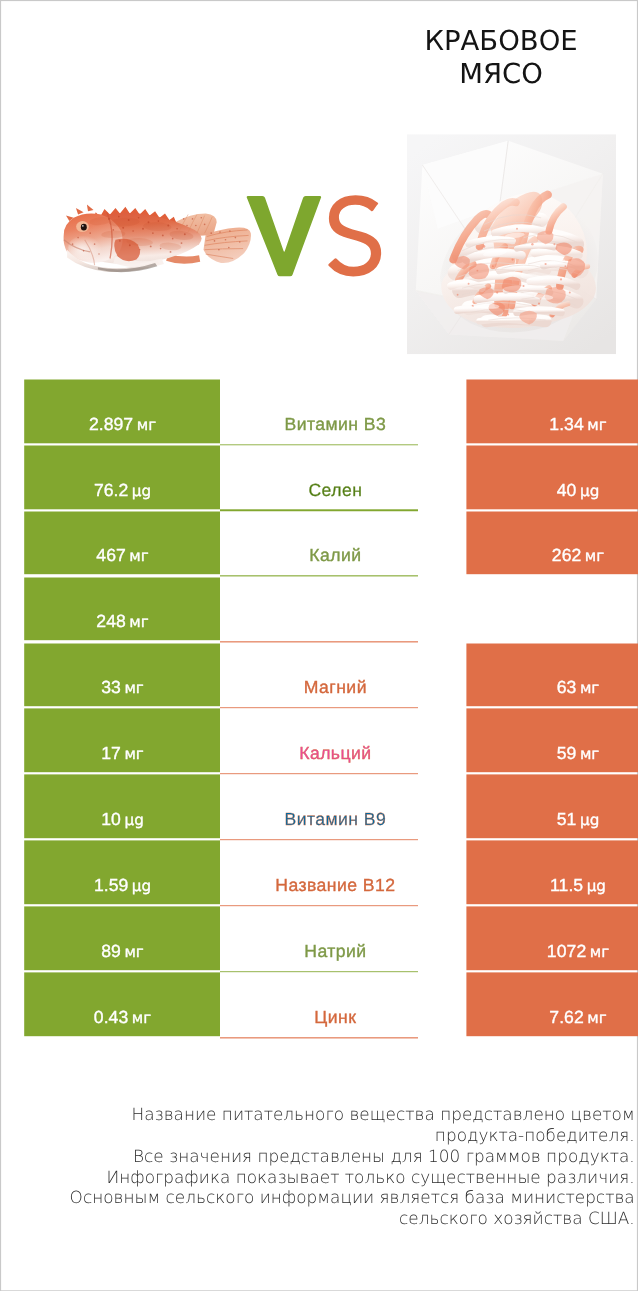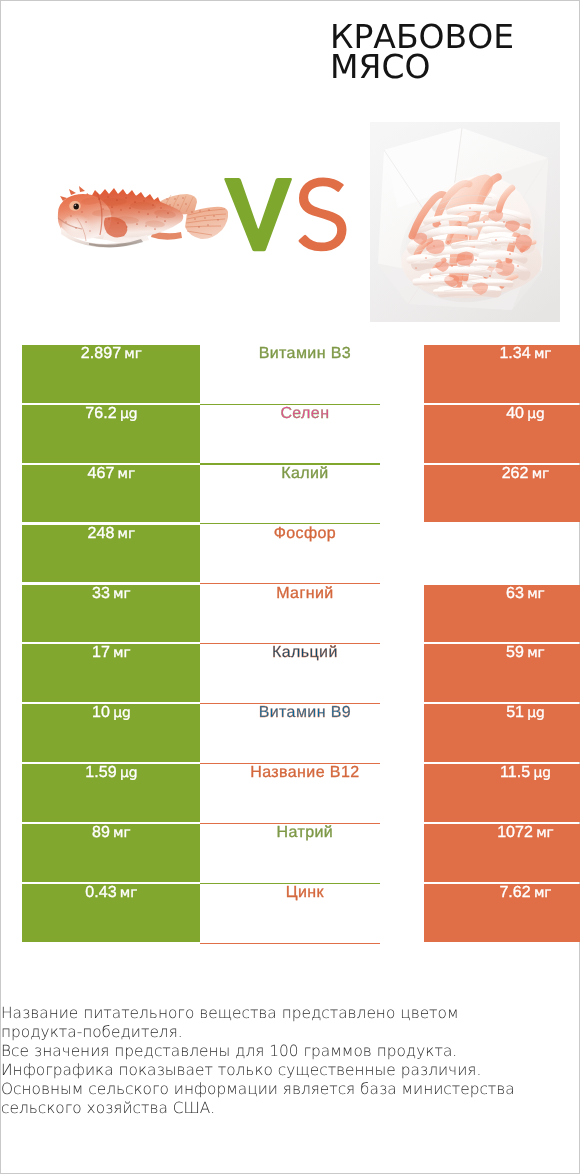--- a/index.html
+++ b/index.html
@@ -9,44 +9,44 @@
     font-family:"Liberation Sans",sans-serif;
     -webkit-font-smoothing:antialiased;text-rendering:geometricPrecision;
     overflow:hidden;position:relative;
   }
   .page{position:absolute;inset:0;background:#fff;border:1px solid #c9c9c9;box-sizing:border-box;}
   
   .titles{position:absolute;left:0;top:0;width:580px;height:112px;}
   .t-left{position:absolute;left:0;top:55px;width:249px;text-align:center;
      font-family:"DejaVu Sans",sans-serif;font-size:24px;font-weight:200;color:#2e2e2e;
      line-height:24px;white-space:nowrap;}
-  .t-right{position:absolute;left:329px;top:21px;width:251px;text-align:left;
-     font-family:"DejaVu Sans",sans-serif;font-size:33px;font-weight:400;color:#141414;
+  .t-right{position:absolute;left:329px;top:21px;width:251px;text-align:center;
+     font-family:"DejaVu Sans",sans-serif;font-size:25px;font-weight:400;color:#141414;
      line-height:30.3px;}
   
   .hero{position:absolute;left:0;top:0;width:580px;height:340px;}
   .fish-img{position:absolute;left:54px;top:176px;width:176px;height:76px;}
   .vs-svg{position:absolute;left:222px;top:174px;width:128px;height:80px;}
   .crab-img{position:absolute;left:369px;top:121px;width:190px;height:200px;}
   
   .table{position:absolute;left:21.4px;top:344px;width:536.2px;}
   .row{position:relative;height:59.9px;}
-  .cell{position:absolute;top:0;height:57.7px;box-sizing:border-box;display:flex;align-items:flex-start;justify-content:center;padding-bottom:7px;}
+  .cell{position:absolute;top:0;height:57.7px;box-sizing:border-box;display:flex;align-items:flex-end;justify-content:center;padding-bottom:7px;}
   .cell.left{left:0;width:178px;}
   .cell.mid{left:178px;width:209px;}
   .cell.right{left:357.6px;width:203px;margin-left:44px;}
   .cell.left{background:#82a72f;color:#fff;}
   .cell.right{background:#e06f48;color:#fff;}
   .cell.mid{background:#fff;}
   .rowsep{position:absolute;left:178px;width:179.6px;top:58.6px;height:1.1px;}
   .val{font-family:"Liberation Sans",sans-serif;font-size:16px;font-weight:400;letter-spacing:0.05px;white-space:nowrap;color:#fff;-webkit-text-stroke:0.33px #fff;}
   .val .u{font-family:"DejaVu Sans",sans-serif;font-size:13.8px;font-weight:400;margin-left:3.2px;letter-spacing:0;}
   .lbl{font-family:"Liberation Sans",sans-serif;font-size:16px;font-weight:400;letter-spacing:0.4px;white-space:nowrap;}
   
-  .footer{position:absolute;left:0;top:1003px;width:576px;text-align:left;color:#2c2c2c;
+  .footer{position:absolute;left:0;top:1003px;width:576px;text-align:right;color:#2c2c2c;
       font-family:"DejaVu Sans",sans-serif;font-size:15.36px;font-weight:300;line-height:19.04px;}
 </style>
 </head>
 <body>
 
 <div class="page">
 
   <div class="titles">
     <div class="t-right"><span>КРАБОВОЕ</span><br><span>МЯСО</span></div>
   </div>
@@ -393,21 +393,21 @@
         <div class="rowsep" style="background:#82a72f"></div>
         <div class="cell right">
           <span class="val">1.34<span class="u">мг</span></span>
         </div>
       </div>
       <div class="row">
         <div class="cell left">
           <span class="val">76.2<span class="u">µg</span></span>
         </div>
         <div class="cell mid">
-          <span class="lbl" style="color:#ec4899;-webkit-text-stroke:0.33px #7e9947">Селен</span>
+          <span class="lbl" style="color:#4d7c0f;-webkit-text-stroke:0.33px #7e9947">Селен</span>
         </div>
         <div class="rowsep" style="background:#82a72f"></div>
         <div class="cell right">
           <span class="val">40<span class="u">µg</span></span>
         </div>
       </div>
       <div class="row">
         <div class="cell left">
           <span class="val">467<span class="u">мг</span></span>
         </div>
@@ -416,43 +416,40 @@
         </div>
         <div class="rowsep" style="background:#82a72f"></div>
         <div class="cell right">
           <span class="val">262<span class="u">мг</span></span>
         </div>
       </div>
       <div class="row">
         <div class="cell left">
           <span class="val">248<span class="u">мг</span></span>
         </div>
-        <div class="cell mid">
-          <span class="lbl" style="color:#d4683d;-webkit-text-stroke:0.33px #d4683d">Фосфор</span>
-        </div>
         <div class="rowsep" style="background:#e06f48"></div>
       </div>
       <div class="row">
         <div class="cell left">
           <span class="val">33<span class="u">мг</span></span>
         </div>
         <div class="cell mid">
           <span class="lbl" style="color:#d4683d;-webkit-text-stroke:0.33px #d4683d">Магний</span>
         </div>
         <div class="rowsep" style="background:#e06f48"></div>
         <div class="cell right">
           <span class="val">63<span class="u">мг</span></span>
         </div>
       </div>
       <div class="row">
         <div class="cell left">
           <span class="val">17<span class="u">мг</span></span>
         </div>
         <div class="cell mid">
-          <span class="lbl" style="color:#0c4a6e;-webkit-text-stroke:0.33px #d4683d">Кальций</span>
+          <span class="lbl" style="color:#ec4899;-webkit-text-stroke:0.33px #d4683d">Кальций</span>
         </div>
         <div class="rowsep" style="background:#e06f48"></div>
         <div class="cell right">
           <span class="val">59<span class="u">мг</span></span>
         </div>
       </div>
       <div class="row">
         <div class="cell left">
           <span class="val">10<span class="u">µg</span></span>
         </div>

